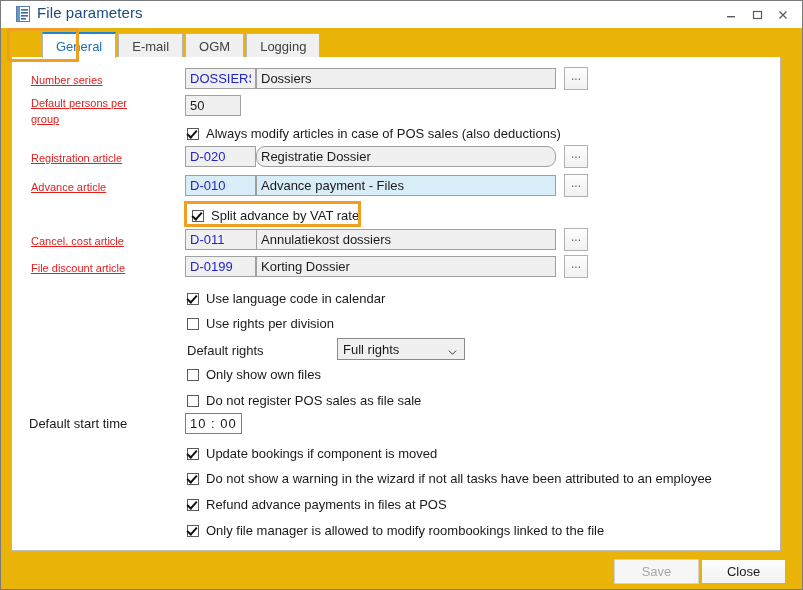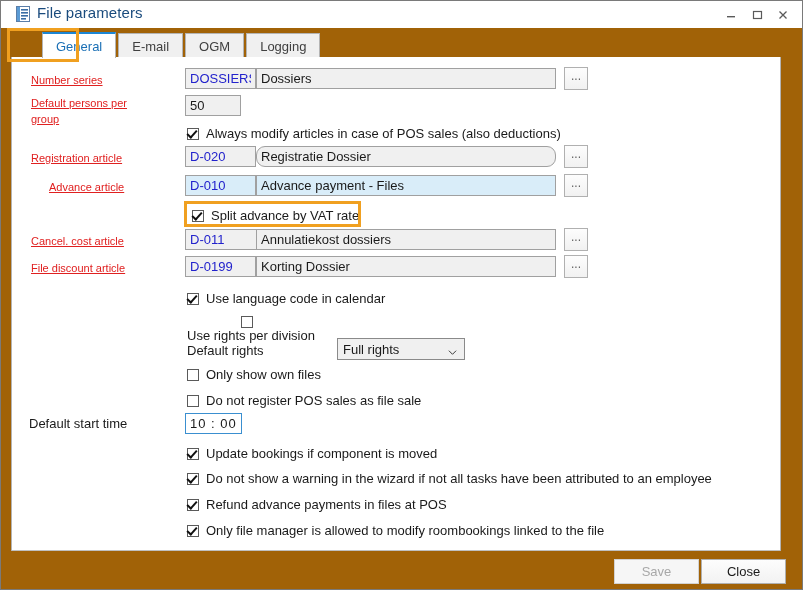--- a/index.html
+++ b/index.html
@@ -7,21 +7,21 @@
     margin: 0; padding: 0;
     width: 803px; height: 590px;
     background: #ffffff;
     font-family: "Liberation Sans", sans-serif;
     overflow: hidden;
   }
 
   .window {
     position: relative;
     width: 803px; height: 590px;
-    background: #a16207;
+    background: #eab308;
     border: 1px solid #7a7a7a;
   }
 
   
   .titlebar {
     position: absolute; left: 0; top: 0;
     width: 801px; height: 27px;
     background: #ffffff;
   }
   .title-icon {
@@ -278,21 +278,21 @@
     <div class="cbrow" style="left:175px; top:69px;">
       <span class="cbox checked"></span>
       <span>Always modify articles in case of POS sales (also deductions)</span>
     </div>
 
     <div class="lbl-link" style="left:19px; top:93px;">Registration article</div>
     <input class="inp code" style="position: absolute; left: 173px; top: 89px; width: 71px;" value="D-020">
     <input class="inp" style="position: absolute; left: 244px; top: 89px; width: 300px; border-radius: 9px;" value="Registratie Dossier">
     <div class="btn-ellipsis" style="position:absolute; left:552px; top:88px;">...</div>
 
-    <div class="lbl-link" style="left:37px; top:122px;">Advance article</div>
+    <div class="lbl-link" style="left:19px; top:122px;">Advance article</div>
     <input class="inp hl-code" style="position: absolute; left: 173px; top: 118px; width: 71px;" value="D-010">
     <input class="inp hl" style="position: absolute; left: 244px; top: 118px; width: 300px;" value="Advance payment - Files">
     <div class="btn-ellipsis" style="position:absolute; left:552px; top:117px;">...</div>
 
     <div class="cbrow" style="left:180px; top:151px;">
       <span class="cbox checked"></span>
       <span>Split advance by VAT rate</span>
     </div>
     <div class="cb-highlight" style="left:172px; top:144px; width:177px; height:26px;"></div>
 
@@ -304,21 +304,21 @@
     <div class="lbl-link" style="left:19px; top:203px;">File discount article</div>
     <input class="inp code" style="position: absolute; left: 173px; top: 199px; width: 71px;" value="D-0199">
     <input class="inp" style="position: absolute; left: 244px; top: 199px; width: 300px;" value="Korting Dossier">
     <div class="btn-ellipsis" style="position:absolute; left:552px; top:198px;">...</div>
 
     <div class="cbrow" style="left:175px; top:234px;">
       <span class="cbox checked"></span>
       <span>Use language code in calendar</span>
     </div>
 
-    <div class="cbrow" style="left:175px; top:259px;flex-direction:column;">
+    <div class="cbrow" style="left:175px; top:259px;">
       <span class="cbox"></span>
       <span>Use rights per division</span>
     </div>
 
     <div class="lbl-plain" style="left:175px; top:286px;">Default rights</div>
     <div class="sel" style="left:325px; top:281px;">
       <span>Full rights</span>
       <span class="chev">
         <svg width="9" height="9" viewBox="0 0 10 10">
             <path d="M1 3 L5 7 L9 3" stroke="#3a3a3a" stroke-width="1.1" fill="none"></path>

